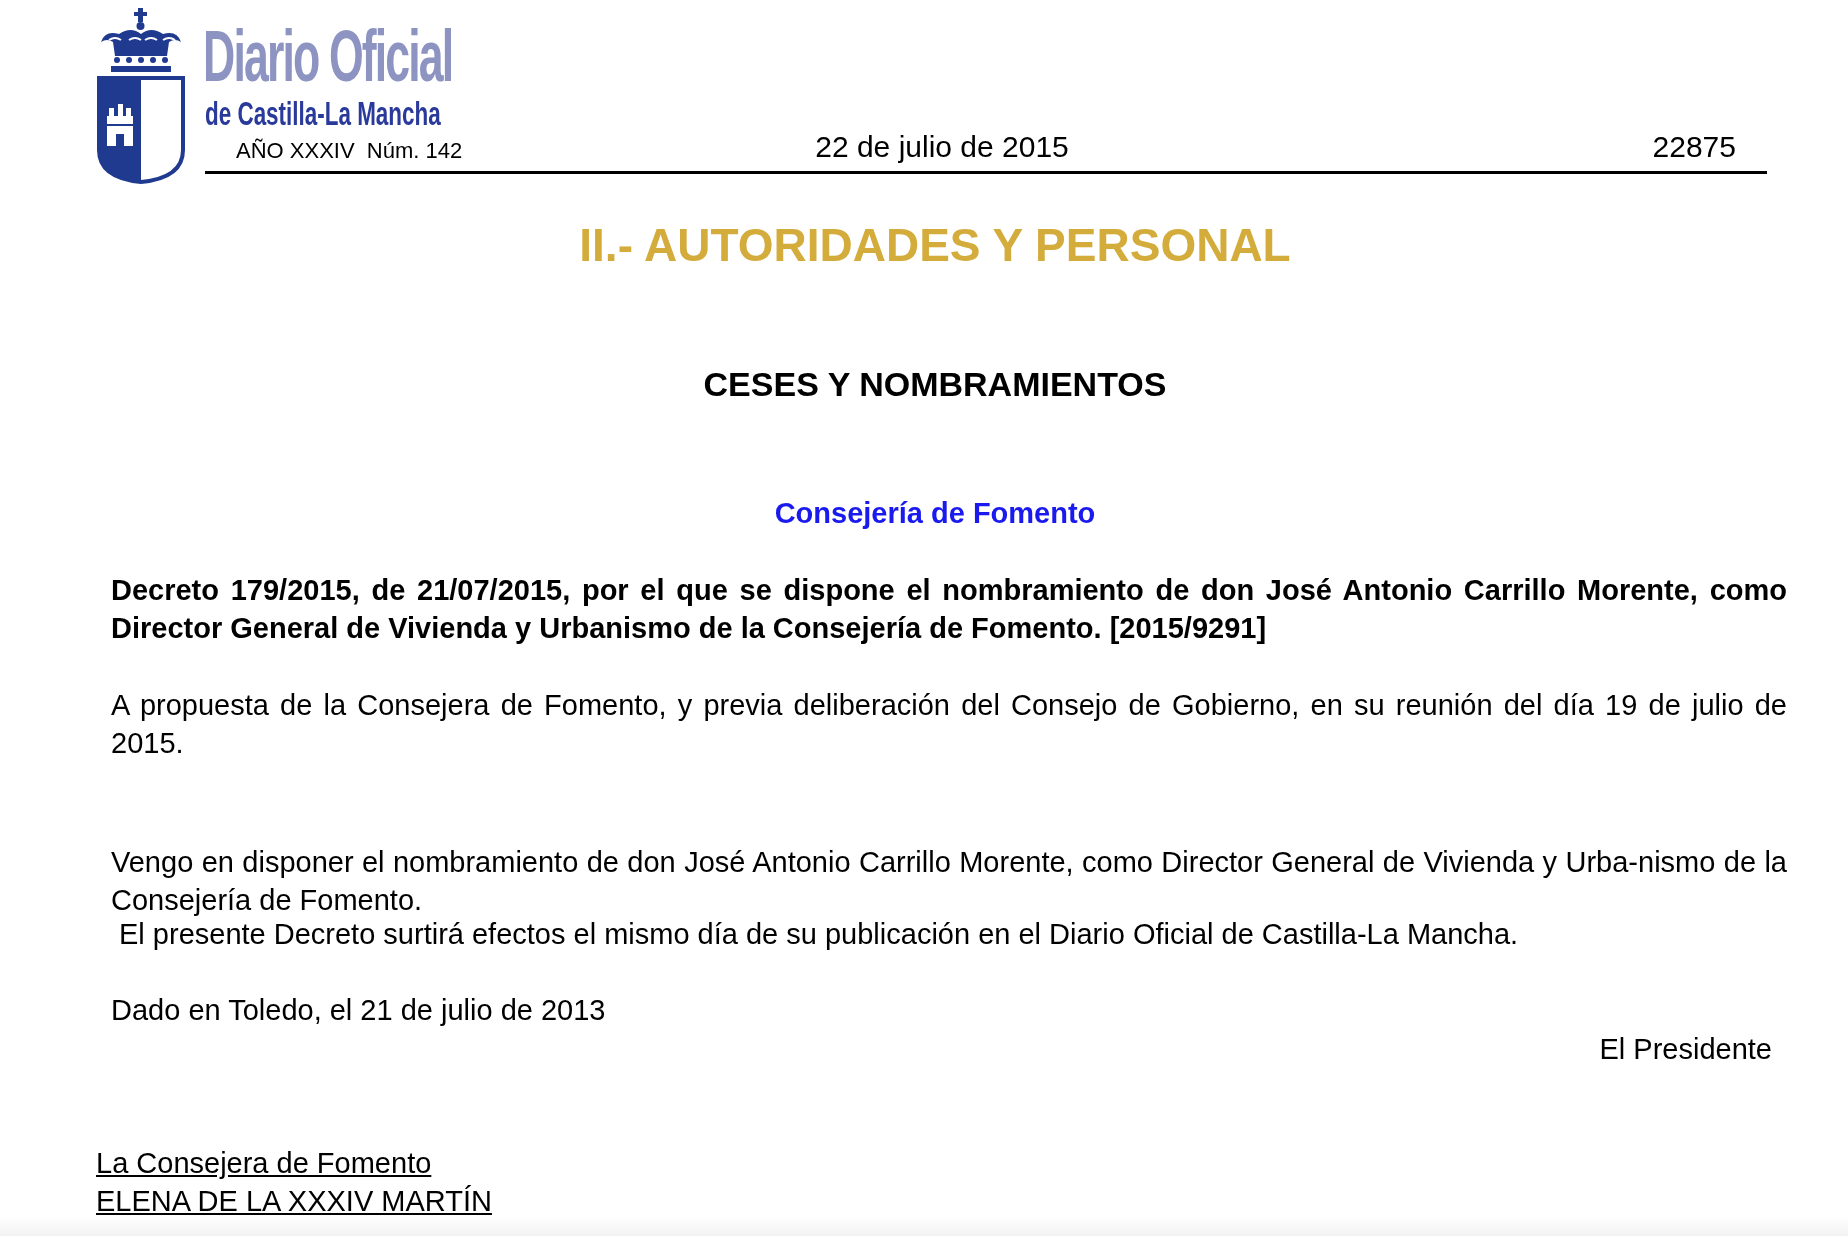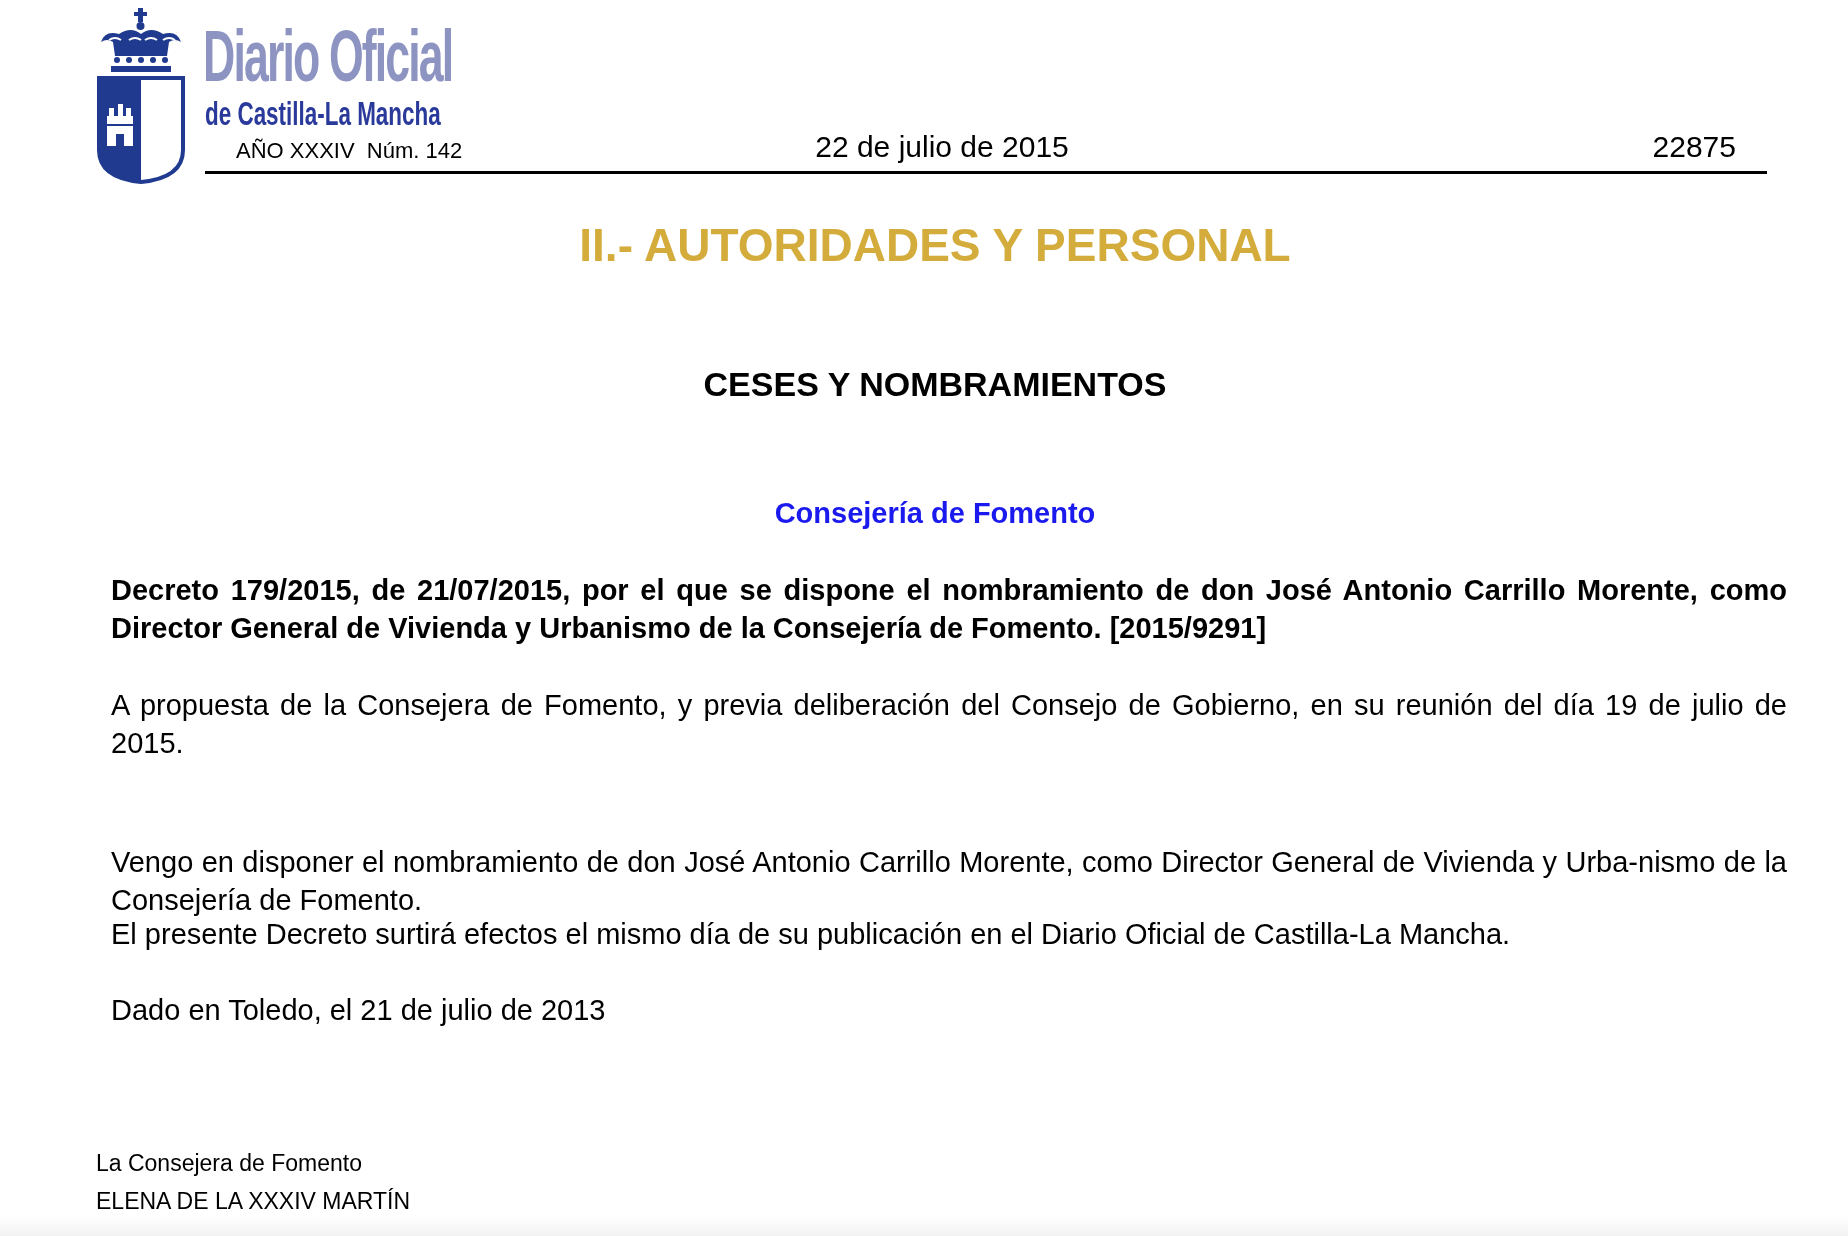--- a/index.html
+++ b/index.html
@@ -17,24 +17,24 @@
   .pagenum { right: 112px; top: 130px; font-size: 30px; }
   .rule { left: 205px; top: 171px; width: 1562px; height: 3px; background: #000; }
   .section-title { left: 0; width: 1870px; top: 218px; text-align: center; font-size: 46px;
     font-weight: bold; color: #d4ac3c; }
   .subsection { left: 0; width: 1870px; top: 365px; text-align: center; font-size: 34px; font-weight: bold; }
   .department { left: 0; width: 1870px; top: 497px; text-align: center; font-size: 29px; font-weight: bold; color: #1a1aee; }
   .body-text { left: 111px; width: 1676px; font-size: 29px; line-height: 38px; text-align: justify; }
   .decree-title { top: 571px; font-weight: bold; }
   .p1 { top: 686px; }
   .p2 { top: 800px; margin-top: 43px; }
-  .p3 { top: 915px; }
+  .p3 { top: 915px; margin-left: 8px; }
   .p4 { top: 991px; }
   .sign-right { right: 76px; top: 1030px; text-align: right; font-size: 29px; line-height: 38px; }
-  .sign-left { left: 96px; top: 1144px; font-size: 23px; line-height: 38px; }
+  .sign-left { left: 96px; top: 1144px; font-size: 29px; line-height: 38px; text-decoration: underline; }
   .bottom-shade { left: 0; top: 1216px; width: 1848px; height: 20px;
     background: linear-gradient(#ffffff, #f2f2f2); }
 </style>
 </head>
 <body>
 
 <div class="abs logo">
   <svg width="92" height="176" viewBox="0 0 92 176">
 
     <rect x="43" y="0" width="5" height="14" fill="#1f3a8f"></rect>
@@ -73,20 +73,21 @@
 <div class="abs subsection">CESES Y NOMBRAMIENTOS</div>
 <div class="abs department">Consejería de Fomento</div>
 
 <div class="abs body-text decree-title">Decreto 179/2015, de 21/07/2015, por el que se dispone el nombramiento de don José Antonio Carrillo Morente, como Director General de Vivienda y Urbanismo de la Consejería de Fomento. [2015/9291]</div>
 <div class="abs body-text p1">A propuesta de la Consejera de Fomento, y previa deliberación del Consejo de Gobierno, en su reunión del día 19 de julio de 2015.</div>
 <div class="abs body-text p2">Vengo en disponer el nombramiento de don José Antonio Carrillo Morente, como Director General de Vivienda y Urba-nismo de la Consejería de Fomento.</div>
 <div class="abs body-text p3">El presente Decreto surtirá efectos el mismo día de su publicación en el Diario Oficial de Castilla-La Mancha.</div>
 <div class="abs body-text p4">Dado en Toledo, el 21 de julio de 2013</div>
 
 <div class="abs sign-right">
+  <div>El Presidente</div>
 </div>
 
 <div class="abs sign-left">
   <div>La Consejera de Fomento</div>
   <div>ELENA DE LA XXXIV MARTÍN</div>
 </div>
 
 <div class="abs bottom-shade"></div>
 
 </body></html>

